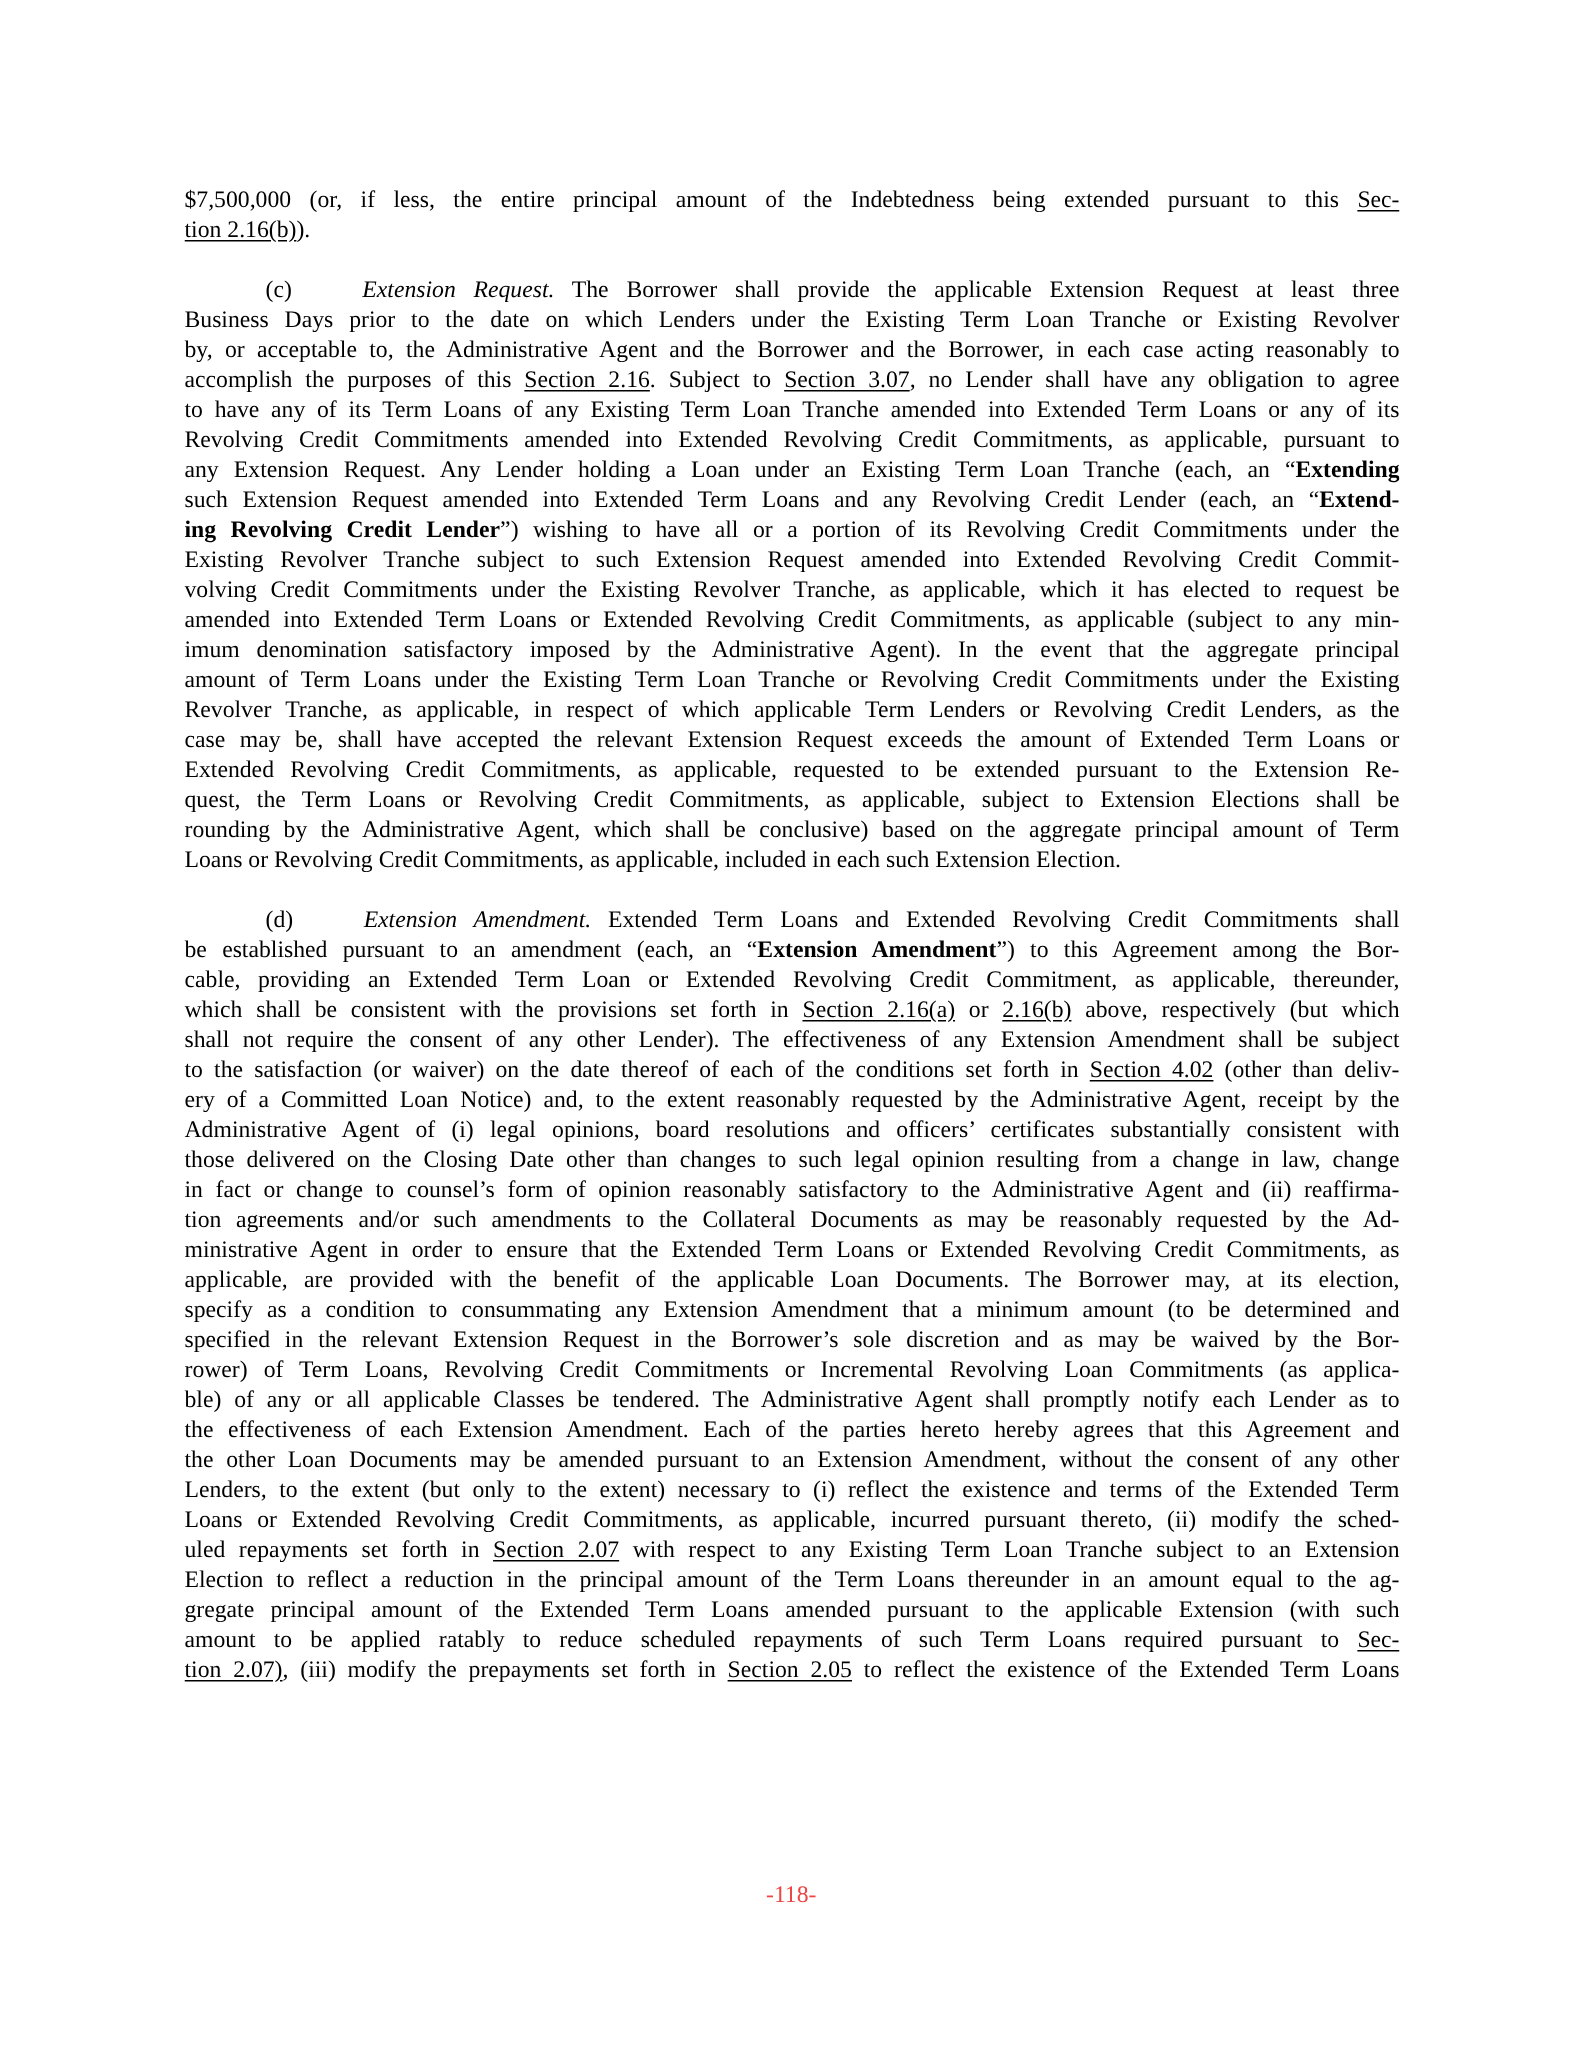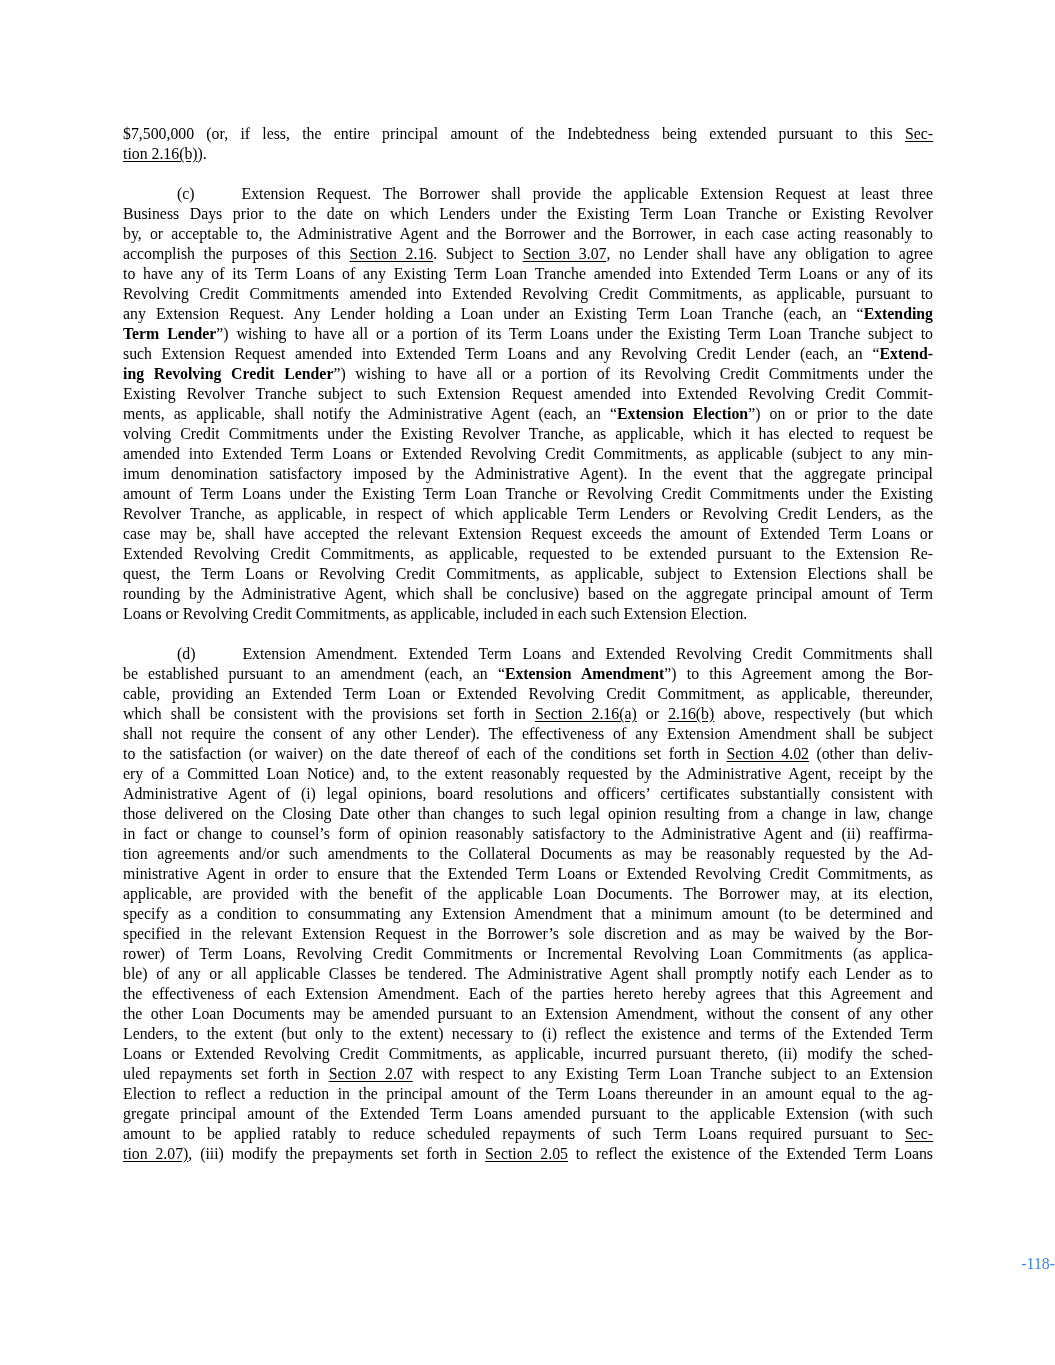--- a/index.html
+++ b/index.html
@@ -33,56 +33,54 @@
     overflow: hidden;
   }
   .line.j {
     text-align-last: justify;
   }
   .tab {
     display: inline-block;
     height: 1px;
   }
   .b { font-weight: bold; }
-  .i { }
+  .i { font-style: italic; }
   .u { text-decoration: underline; text-underline-offset: 2px; }
   .page-footer {
     position: absolute;
     left: 0;
     top: 1254px;
     width: 100%;
-    text-align: right;
+    text-align: center;
     font-family: "Liberation Serif", "DejaVu Serif", serif;
     font-size: 15.8px;
     line-height: 20px;
-    color: #3b82f6;
+    color: #ef4444;
   }
 </style>
 </head>
 <body>
 
 <div class="page">
   <div class="doc-body">
       <div class="para">
         <div class="line j"><span>$7,500,000 (or, if less, the entire principal amount of the Indebtedness being extended pursuant to this </span><span class="u">Sec-</span></div>
         <div class="line"><span class="u">tion 2.16(b)</span><span>).</span></div>
       </div>
       <div class="para">
         <div class="line j"><span class="tab" style="width: 54px;"></span><span>(c)</span><span class="tab" style="width: 47px;"></span><span class="i">Extension Request.</span><span> The Borrower shall provide the applicable Extension Request at least three</span></div>
         <div class="line j"><span>Business Days prior to the date on which Lenders under the Existing Term Loan Tranche or Existing Revolver</span></div>
         <div class="line j"><span>by, or acceptable to, the Administrative Agent and the Borrower and the Borrower, in each case acting reasonably to</span></div>
         <div class="line j"><span>accomplish the purposes of this </span><span class="u">Section 2.16</span><span>. Subject to </span><span class="u">Section 3.07</span><span>, no Lender shall have any obligation to agree</span></div>
         <div class="line j"><span>to have any of its Term Loans of any Existing Term Loan Tranche amended into Extended Term Loans or any of its</span></div>
         <div class="line j"><span>Revolving Credit Commitments amended into Extended Revolving Credit Commitments, as applicable, pursuant to</span></div>
         <div class="line j"><span>any Extension Request. Any Lender holding a Loan under an Existing Term Loan Tranche (each, an “</span><span class="b">Extending</span></div>
-        <div class="line j"><span class="b">Term Lender</span><span>”) wishing to have all or a portion of its Term Loans under the Existing Term Loan Tranche subject to</span></div>
         <div class="line j"><span>such Extension Request amended into Extended Term Loans and any Revolving Credit Lender (each, an “</span><span class="b">Extend-</span></div>
         <div class="line j"><span class="b">ing Revolving Credit Lender</span><span>”) wishing to have all or a portion of its Revolving Credit Commitments under the</span></div>
         <div class="line j"><span>Existing Revolver Tranche subject to such Extension Request amended into Extended Revolving Credit Commit-</span></div>
-        <div class="line j"><span>ments, as applicable, shall notify the Administrative Agent (each, an “</span><span class="b">Extension Election</span><span>”) on or prior to the date</span></div>
         <div class="line j"><span>volving Credit Commitments under the Existing Revolver Tranche, as applicable, which it has elected to request be</span></div>
         <div class="line j"><span>amended into Extended Term Loans or Extended Revolving Credit Commitments, as applicable (subject to any min-</span></div>
         <div class="line j"><span>imum denomination satisfactory imposed by the Administrative Agent). In the event that the aggregate principal</span></div>
         <div class="line j"><span>amount of Term Loans under the Existing Term Loan Tranche or Revolving Credit Commitments under the Existing</span></div>
         <div class="line j"><span>Revolver Tranche, as applicable, in respect of which applicable Term Lenders or Revolving Credit Lenders, as the</span></div>
         <div class="line j"><span>case may be, shall have accepted the relevant Extension Request exceeds the amount of Extended Term Loans or</span></div>
         <div class="line j"><span>Extended Revolving Credit Commitments, as applicable, requested to be extended pursuant to the Extension Re-</span></div>
         <div class="line j"><span>quest, the Term Loans or Revolving Credit Commitments, as applicable, subject to Extension Elections shall be</span></div>
         <div class="line j"><span>rounding by the Administrative Agent, which shall be conclusive) based on the aggregate principal amount of Term</span></div>
         <div class="line"><span>Loans or Revolving Credit Commitments, as applicable, included in each such Extension Election.</span></div>

